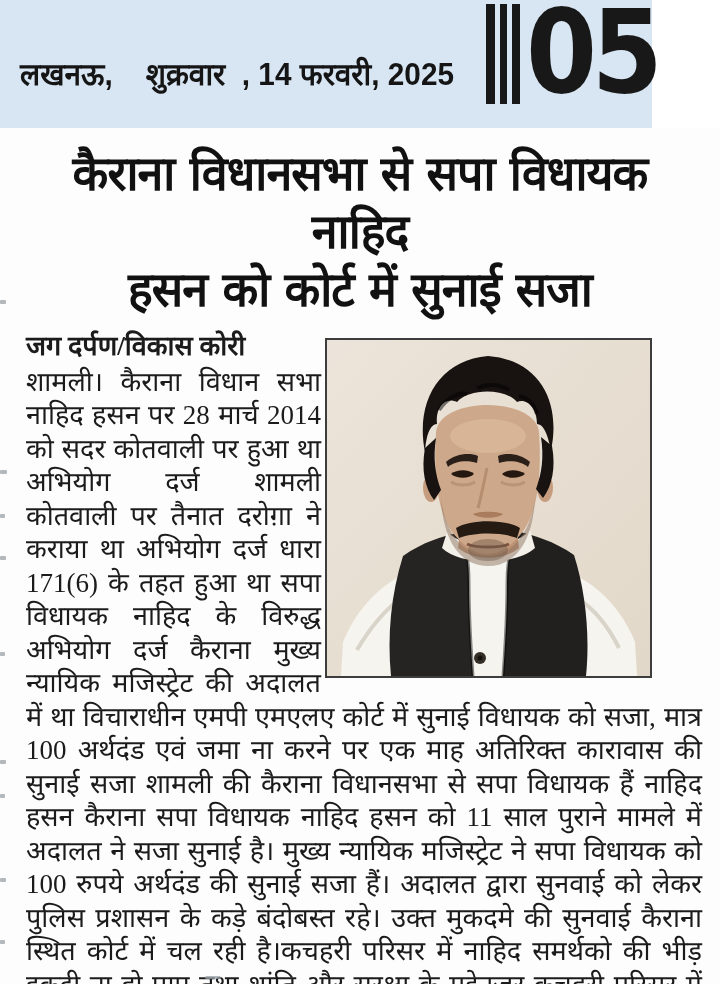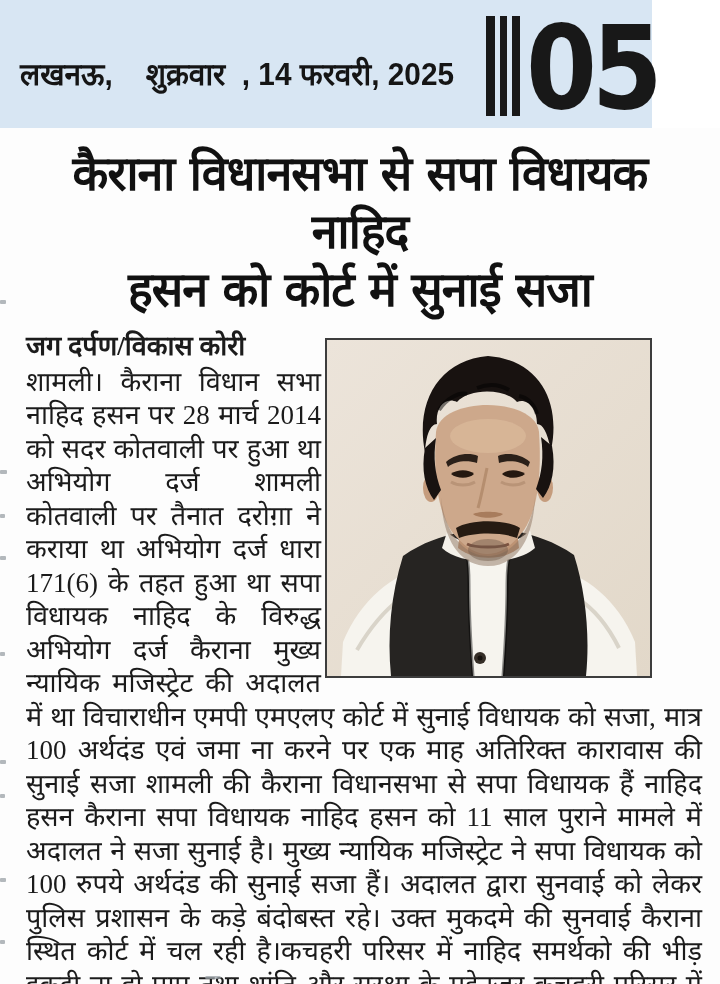--- a/index.html
+++ b/index.html
@@ -28,21 +28,21 @@
     position:absolute;left:20px;top:52px;
     font-family:"Liberation Sans","DejaVu Sans",sans-serif;
     font-weight:700;
     font-size:31px;
     letter-spacing:0px;
     color:#151515;
     white-space:pre;
     transform:scaleX(0.96);
     transform-origin:left center;
   }
-  .pageno-block{position:absolute;left:486px;top:16px;height:104px;display:flex;align-items:flex-start;}
+  .pageno-block{position:absolute;left:486px;top:0;height:104px;display:flex;align-items:flex-end;}
   .bars{display:inline-flex;gap:5px;height:100px;margin-top:0;}
   .bars i{display:block;width:9px;height:100px;background:#181818;}
   .bars i:nth-child(2){width:7px;}
   .bars i:nth-child(3){width:8px;}
   .page-number{
     font-family:"DejaVu Sans","Liberation Sans",sans-serif;
     font-weight:800;
     font-size:116px;
     line-height:104px;
     letter-spacing:-6px;

